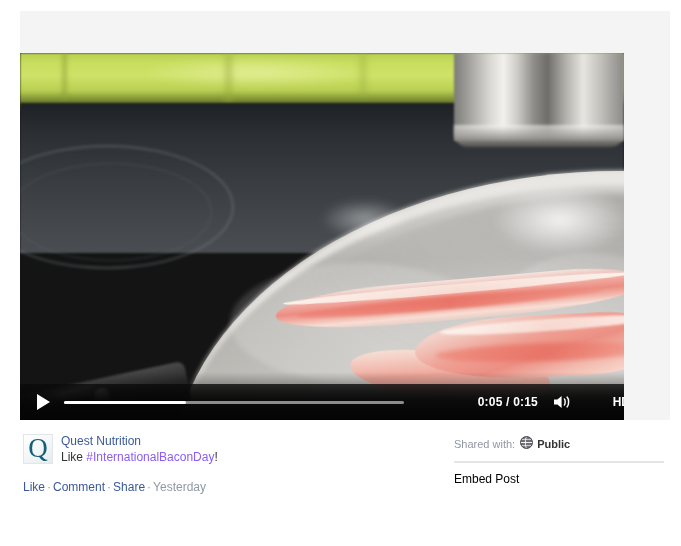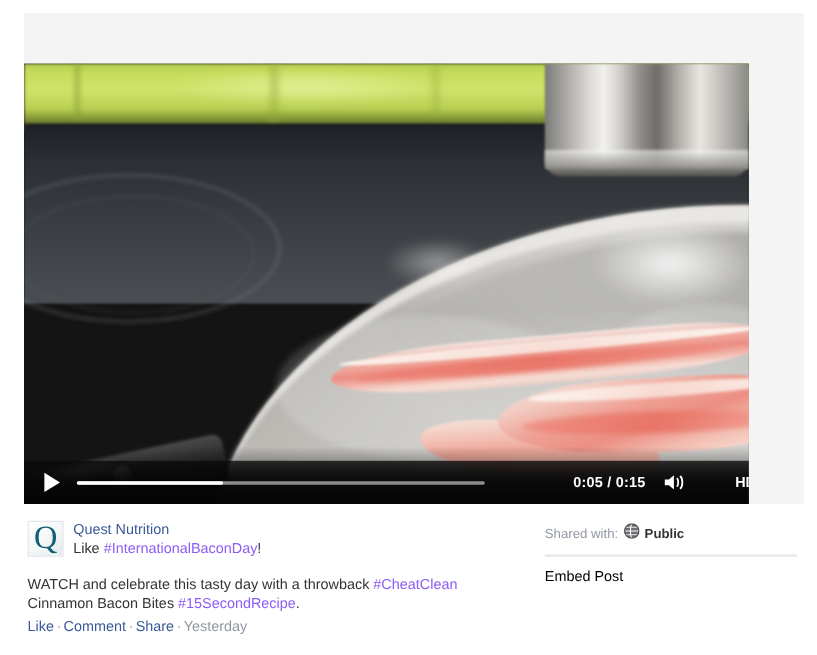--- a/index.html
+++ b/index.html
@@ -659,21 +659,20 @@
           <div class="avatar">
             <span class="avatar-q">Q</span>
           </div>
           <div class="post-lines">
             <div class="page-name">Quest Nutrition</div>
             <div class="post-text"><span>Like </span><a class="fb-link">#InternationalBaconDay</a><span>!</span></div>
           </div>
         </div>
 
         <div class="post-body">
-          <p><span>WATCH and celebrate this tasty day with a throwback </span><a class="fb-link">#CheatClean</a><span> Cinnamon Bacon Bites </span><a class="fb-link">#15SecondRecipe</a><span>.</span></p>
 
         </div>
 
         <div class="actions"><a>Like</a><span class="sep">·</span><a>Comment</a><span class="sep">·</span><a>Share</a><span class="sep">·</span><span class="ts">Yesterday</span></div>
       </div>
 
       <div class="meta">
         <div class="meta-row">
           <span class="meta-label">Shared with:</span>
           <span class="globe-ico">

